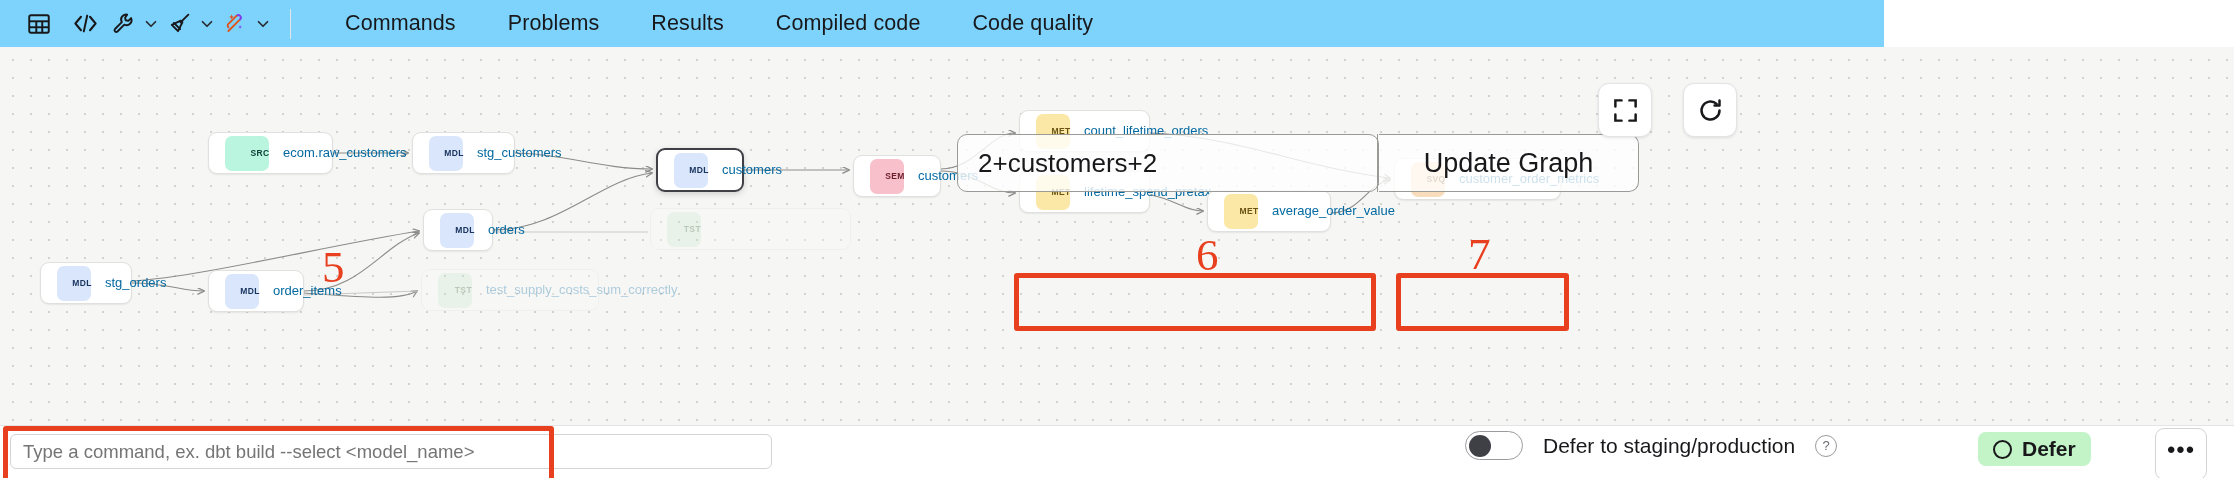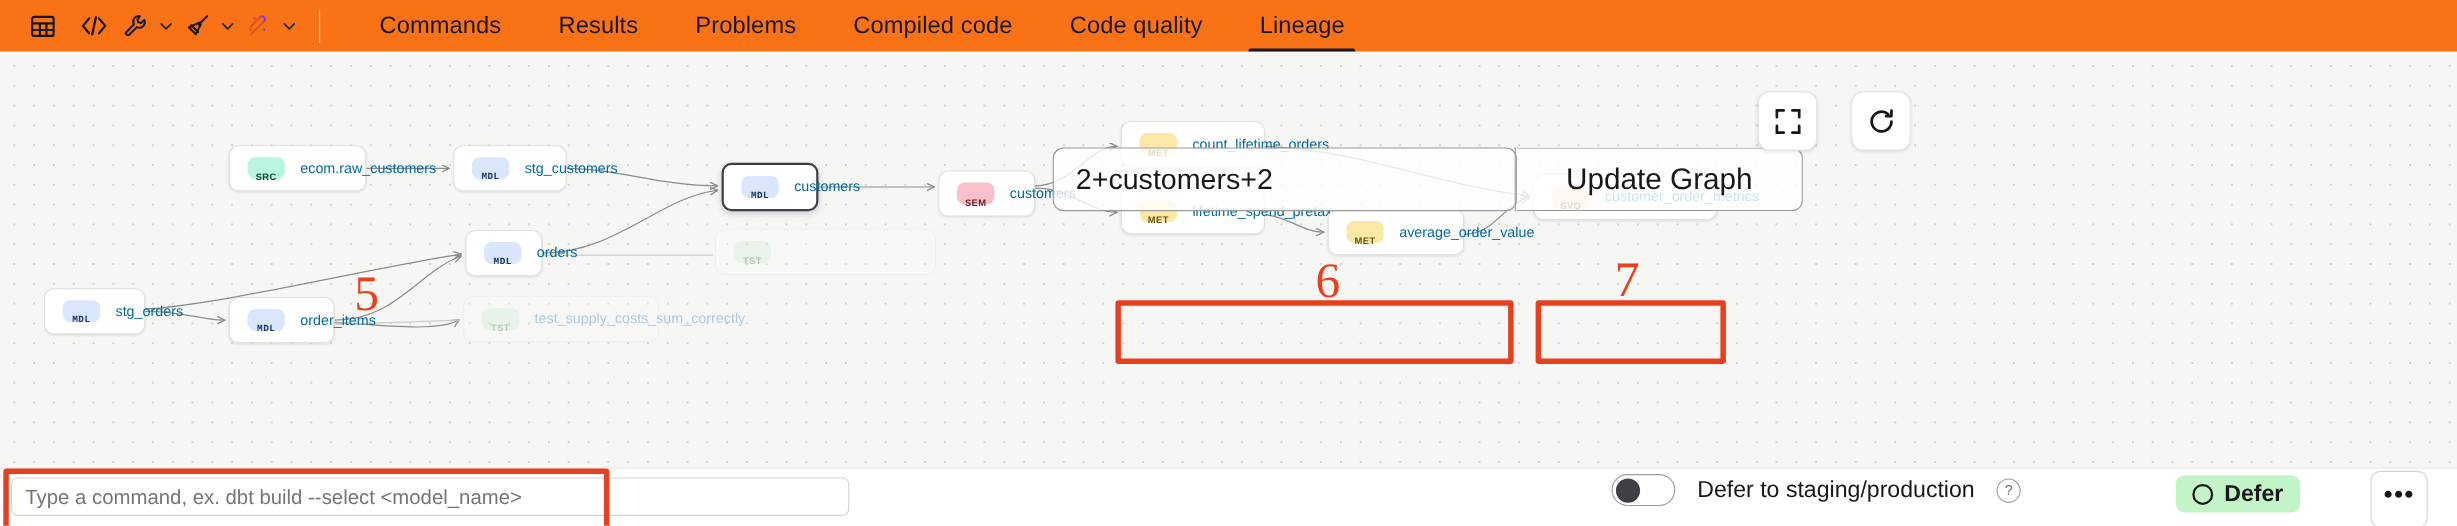--- a/index.html
+++ b/index.html
@@ -6,22 +6,22 @@
   body{
     width:2234px;height:478px;overflow:hidden;
     background:#ffffff;
     font-family:"Liberation Sans","DejaVu Sans",sans-serif;
     -webkit-font-smoothing:antialiased;
   }
   .app{position:relative;width:2234px;height:478px;}
 
   
   .topbar{
-    position:absolute;left:0;top:0;width:2234px;height:47px;
-    background:#f97316;border-bottom:1px solid #e4e4e7;
+    position:absolute;left:0;top:0;width:1884px;height:47px;
+    background:#7dd3fc;border-bottom:1px solid #e4e4e7;
     display:flex;align-items:center;
   }
   .icon-group{display:flex;align-items:center;height:47px;padding-left:16px;gap:0px;}
   .icon-btn{
     width:46px;height:40px;display:flex;align-items:center;justify-content:center;
     cursor:pointer;border-radius:6px;color:#18181b;
   }
   .icon-btn.wide{width:30px;}
   .chev{width:26px;height:40px;display:flex;align-items:center;justify-content:center;cursor:pointer;color:#27272a;}
   .divider-v{width:1px;height:30px;background:#e4e4e7;margin:0 12px 0 14px;}
@@ -49,28 +49,28 @@
   .edges{position:absolute;left:0;top:0;width:2234px;height:378px;}
 
   .node{
     position:absolute;background:#fff;border:1px solid #e0e0de;border-radius:9px;
     display:flex;align-items:center;padding:0 16px;gap:14px;
     box-shadow:0 1px 2px rgba(0,0,0,.07);cursor:pointer;box-sizing:border-box;
   }
   .node.selected{border:2px solid #3f3f46;box-shadow:0 2px 6px rgba(0,0,0,.16);}
   .node.dim{opacity:.30;box-shadow:none;background:#fbfbfa;}
   .badge{
-    width:34px;height:20px;border-radius:7px;flex:0 0 34px;
-    display:flex;flex-direction:column;align-items:center;justify-content:center;
+    width:34px;height:35px;border-radius:7px;flex:0 0 34px;
+    display:flex;align-items:center;justify-content:center;
     gap:16px;line-height:1;
   }
   .badge svg{display:block;}
   .badge .btxt{font-size:8.5px;font-weight:700;letter-spacing:.4px;margin-top:1px;}
-  .b-src{background:#b9f5df;color:#10423a;}
-  .b-mdl{background:#d9e6fb;color:#1b3661;font-family:Liberation Mono, monospace;}
+  .b-src{background:#b9f5df;color:#10423a;padding-left:10px;}
+  .b-mdl{background:#d9e6fb;color:#1b3661;}
   .b-sem{background:#f8c0cb;color:#6b1e2c;}
   .b-met{background:#fbe8a6;color:#6b5312;}
   .b-svq{background:#f7ddbb;color:#6b4512;}
   .b-tst{background:#cdeccd;color:#2c5c2c;}
   .nlabel{font-size:13px;color:#0369a1;white-space:pre-line;line-height:1.25;}
 
   
   .graph-overlay{
     position:absolute;left:957px;top:87px;width:422px;height:58px;
     background:rgba(255,255,255,.80);border:1px solid #9a9a97;border-radius:10px;
@@ -195,25 +195,24 @@
         <svg width="18" height="18" viewBox="0 0 24 24" fill="none" stroke="#27272a" stroke-width="2.2" stroke-linecap="round" stroke-linejoin="round">
             <polyline points="6,9 12,15 18,9"></polyline>
           </svg>
       </div>
 
       <div class="divider-v"></div>
     </div>
 
     <div class="tabs">
       <div class="tab">Commands</div>
+      <div class="tab">Problems</div>
       <div class="tab">Results</div>
-      <div class="tab">Problems</div>
       <div class="tab">Compiled code</div>
       <div class="tab">Code quality</div>
-      <div class="tab active">Lineage</div>
     </div>
   </div>
 
   <div class="canvas">
 
     <svg class="edges">
       <defs>
         <marker id="ar" markerWidth="7" markerHeight="7" refX="6" refY="3.1" orient="auto">
           <path d="M0,0 L6.4,3.1 L0,6.2" fill="none" stroke="#8b8b88" stroke-width="1.1"></path>
         </marker>

